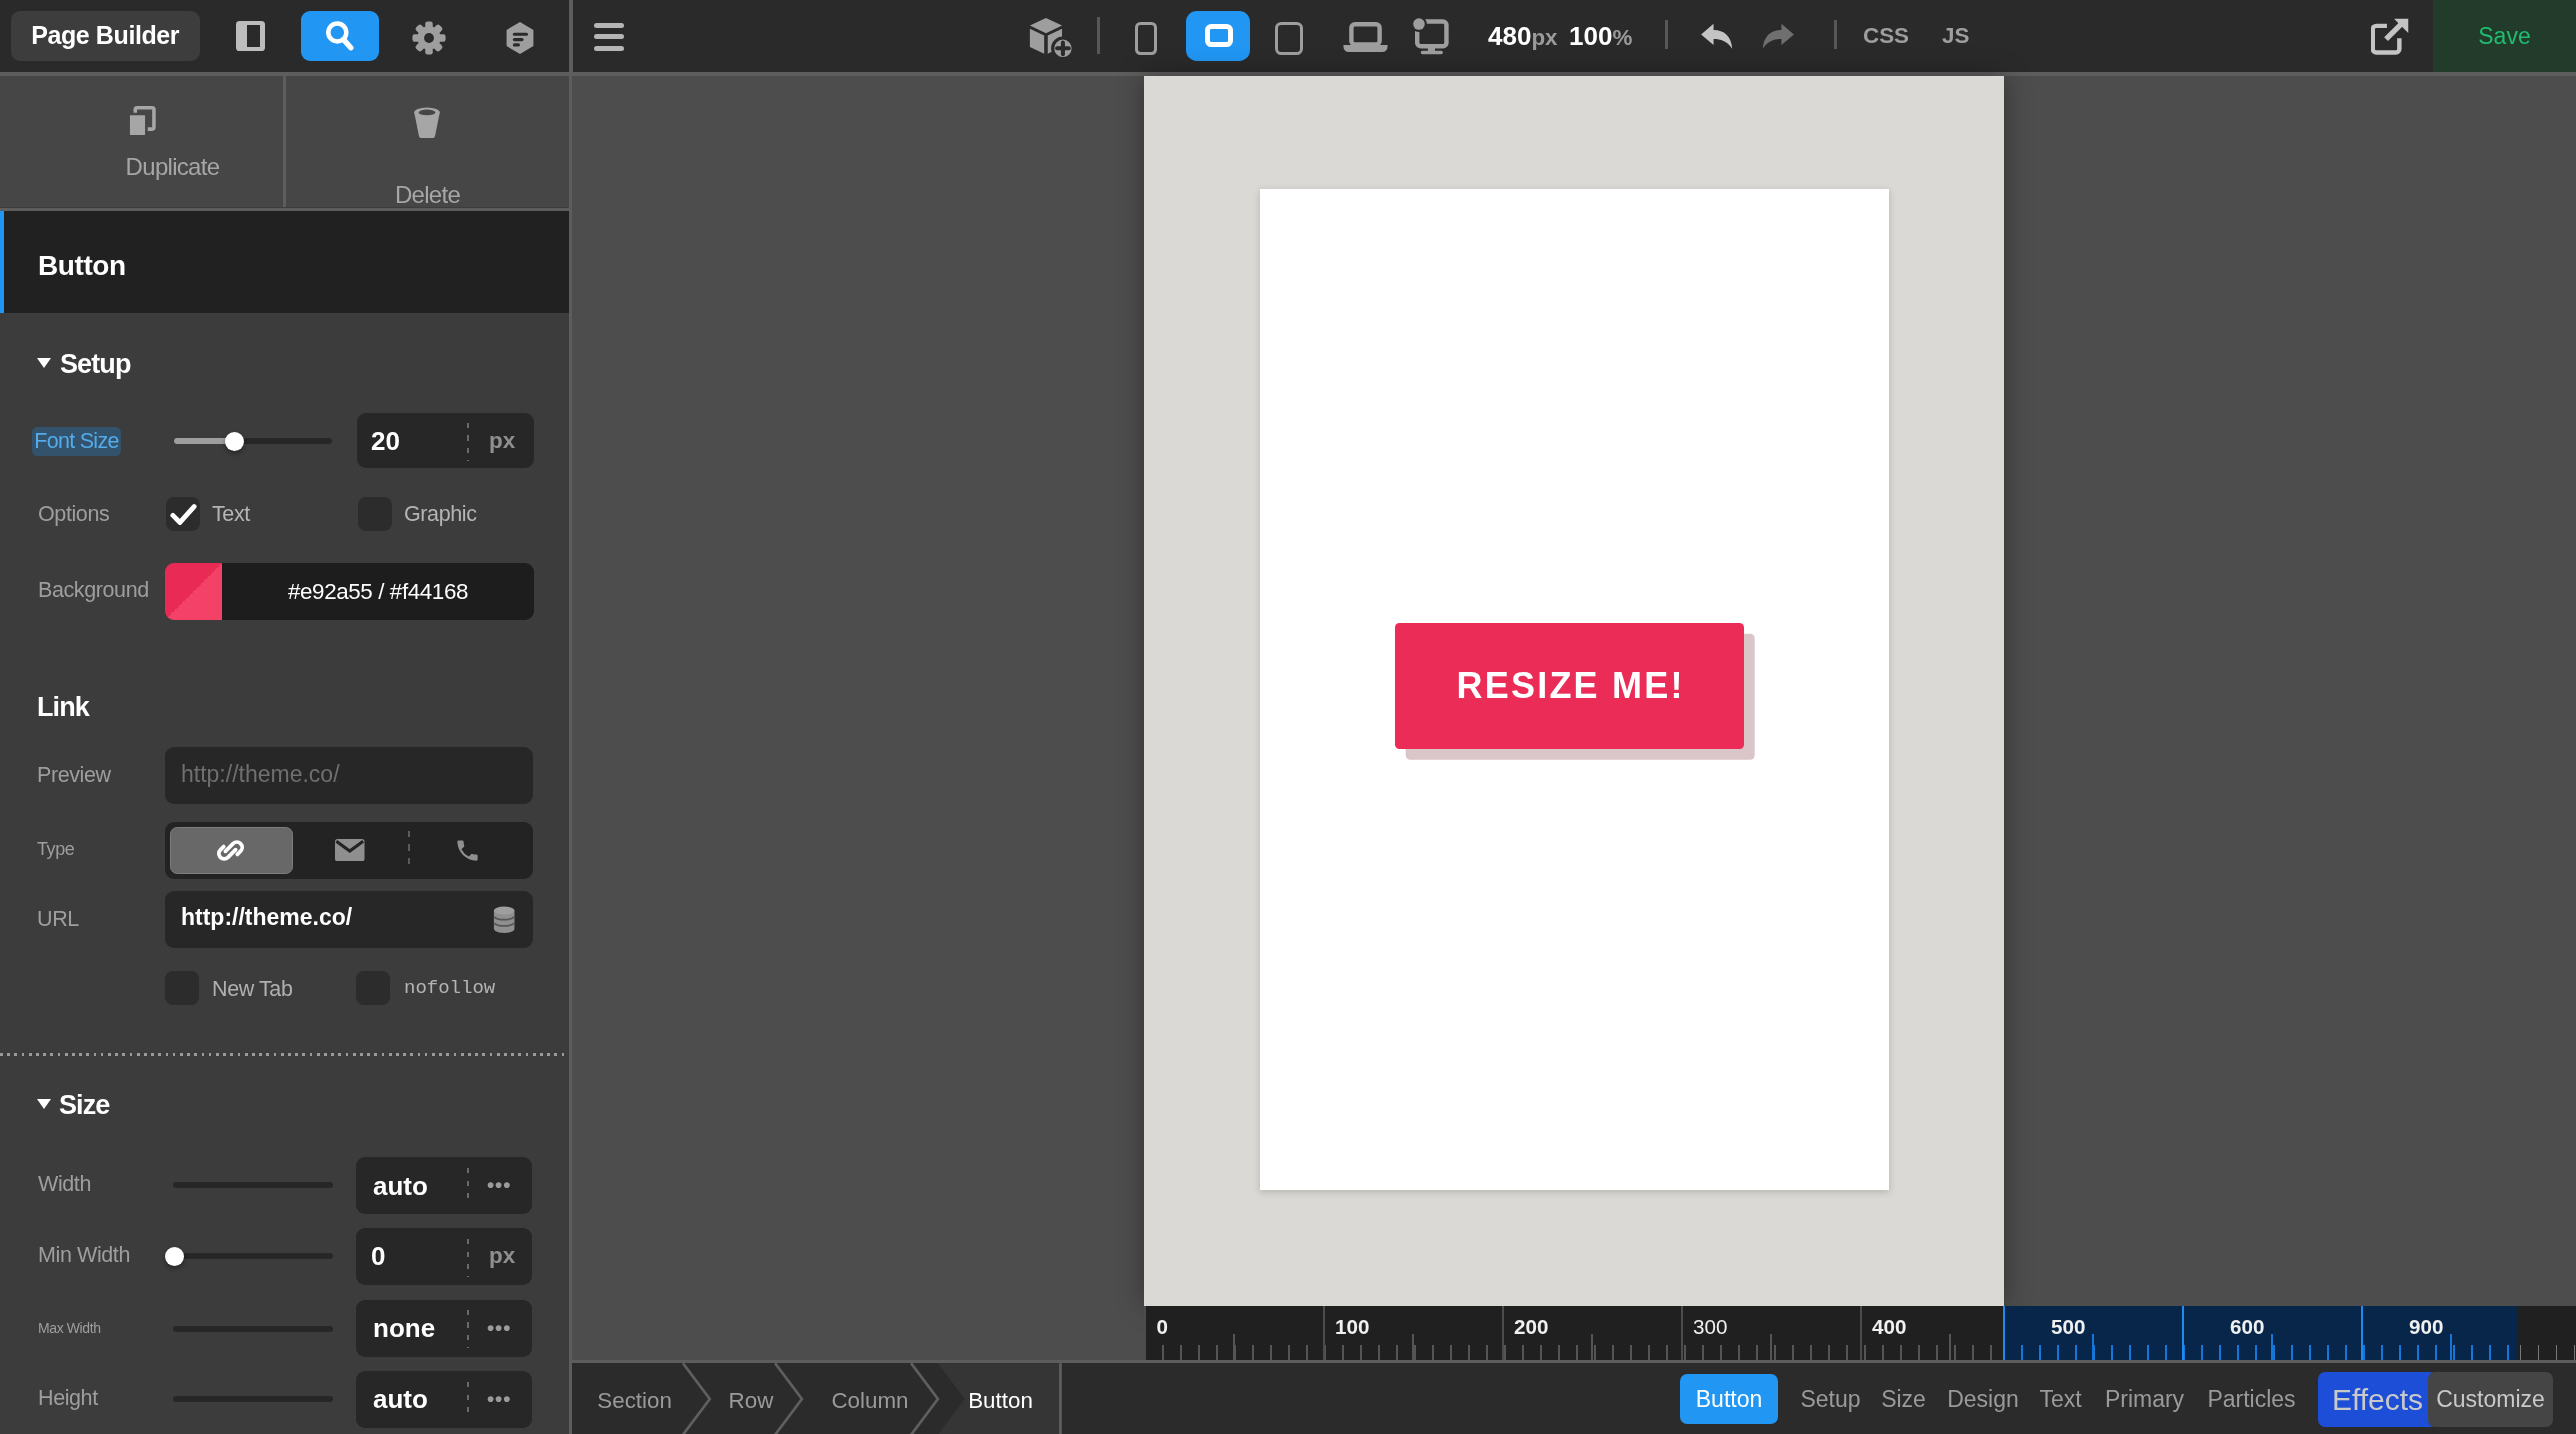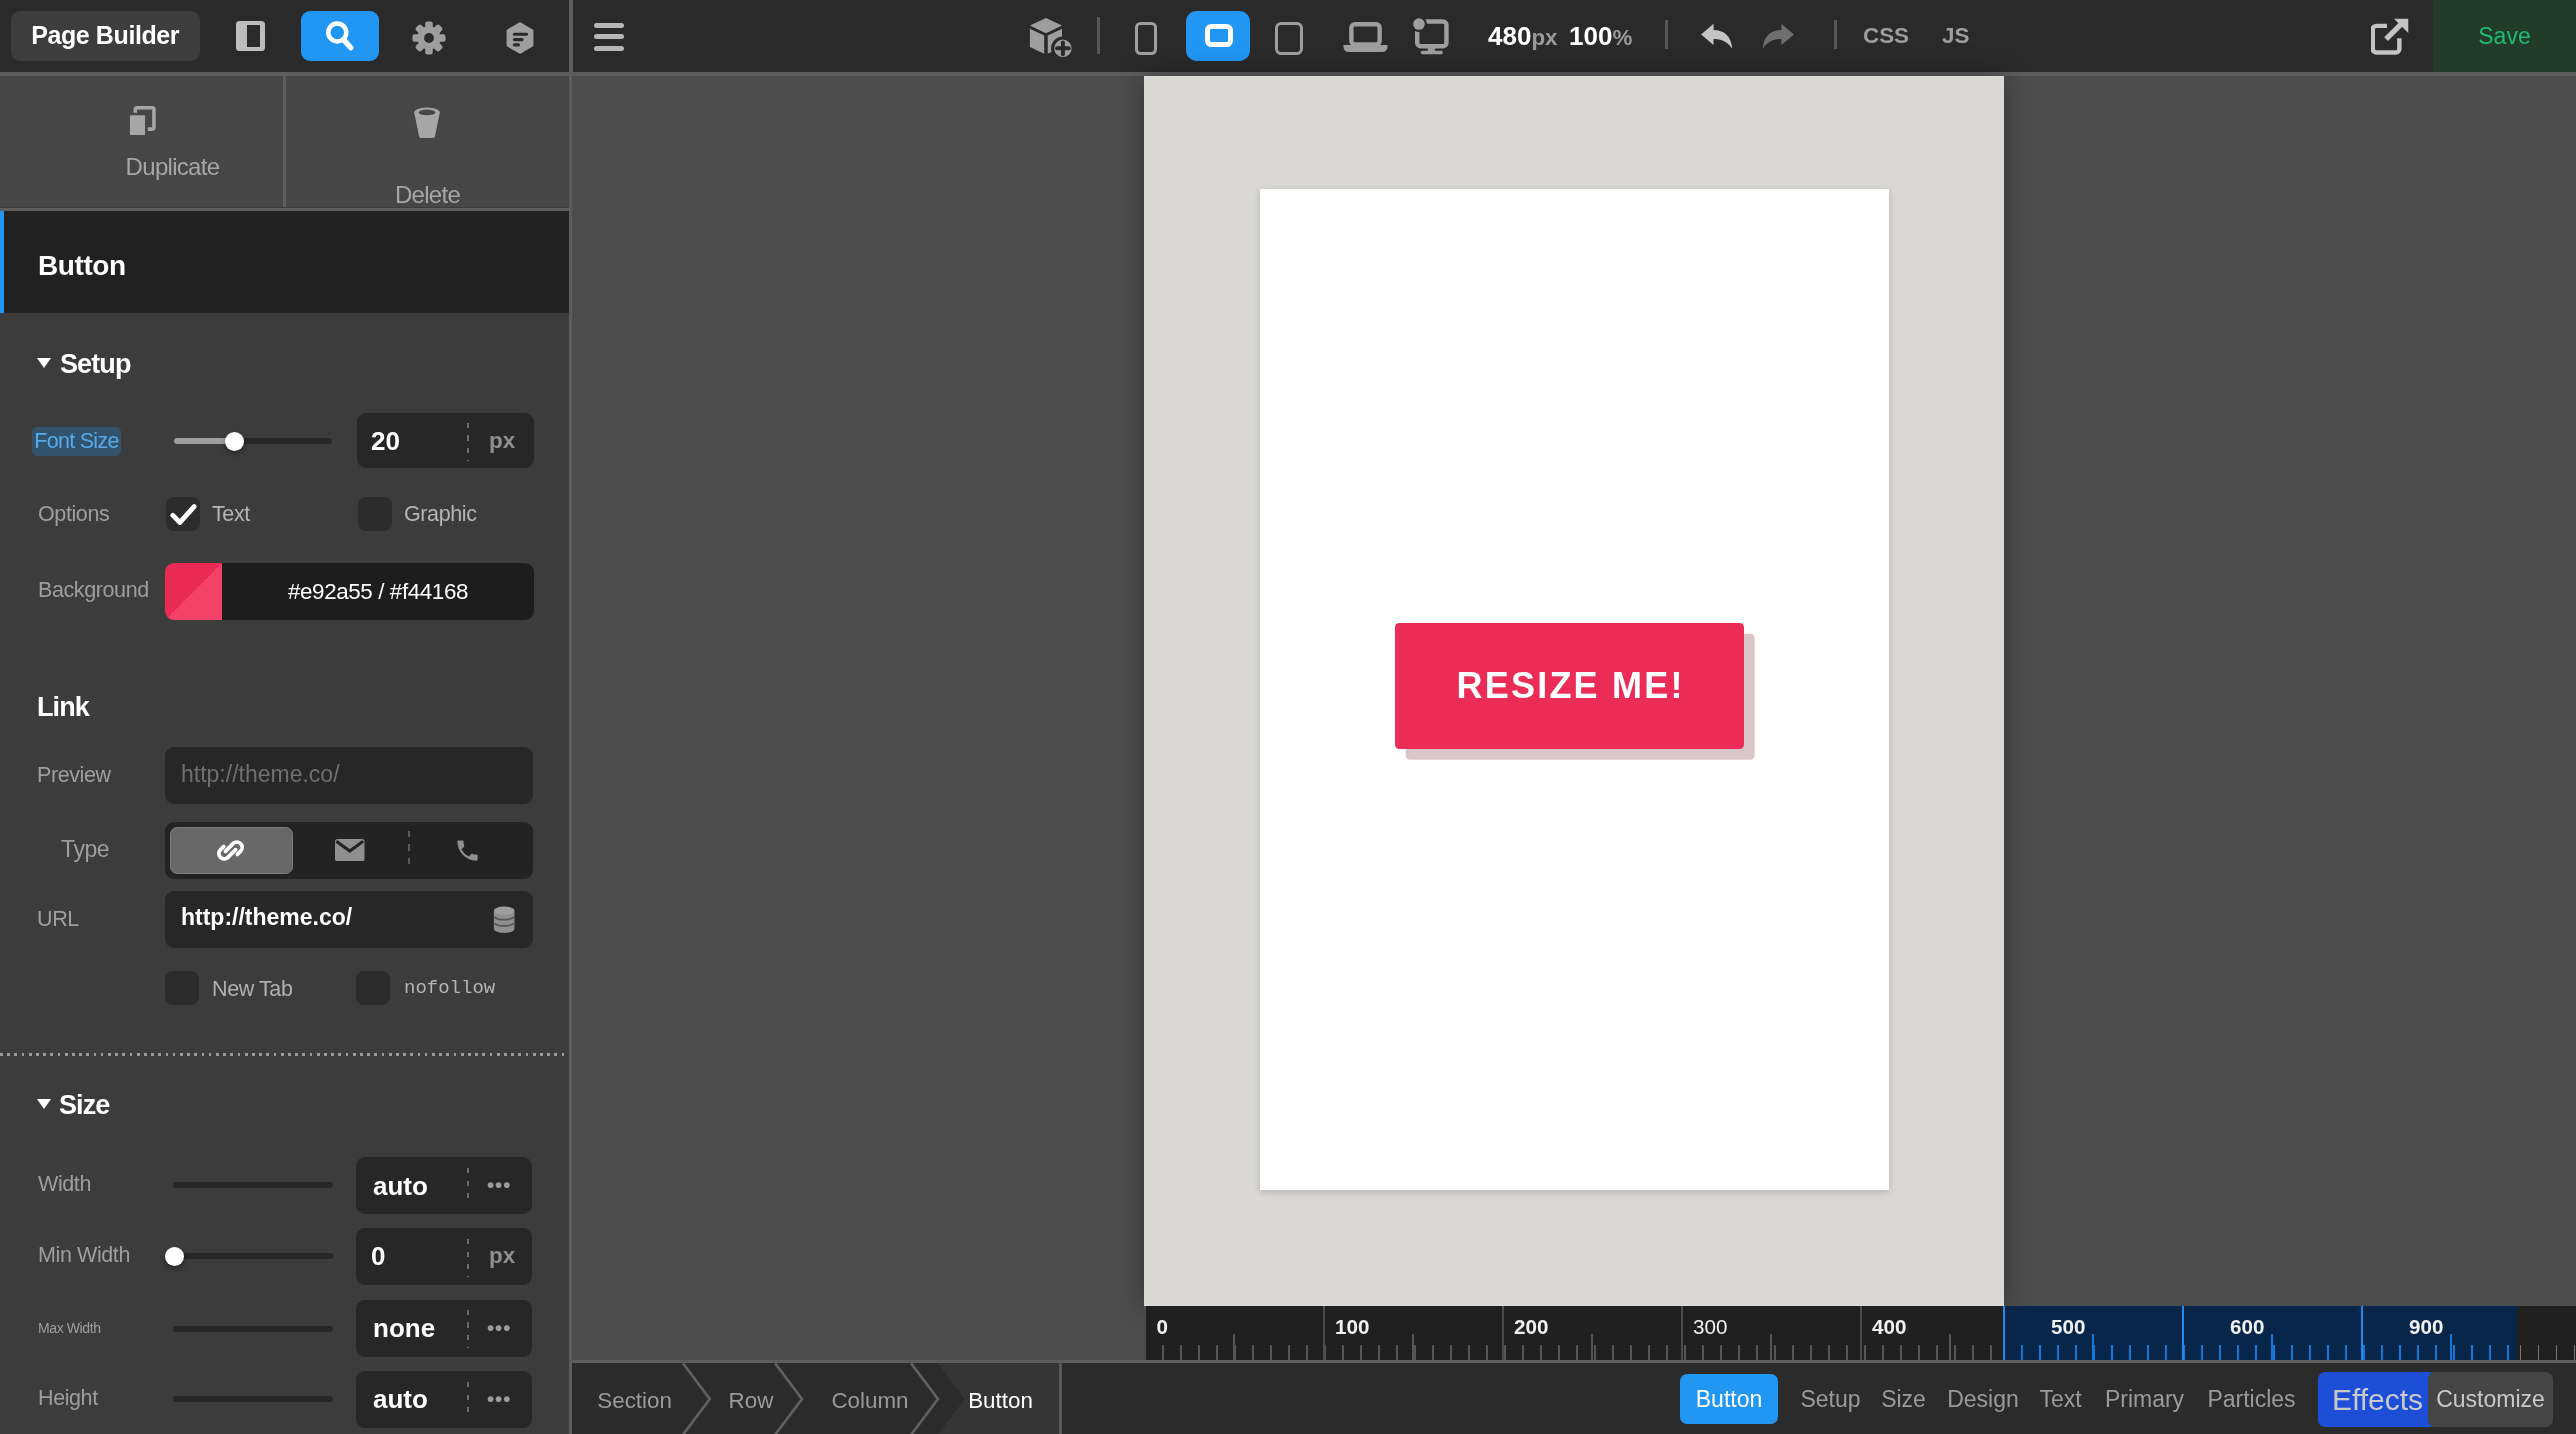--- a/index.html
+++ b/index.html
@@ -178,21 +178,21 @@
 <div class="abs" style="left:38px;top:580px;color:#9e9e9e;font-size:21.5px;line-height:21.5px;letter-spacing:-0.4px;">Background</div>
 <div class="abs" style="left:165px;top:563px;width:57px;height:57px;border-radius:9px 0 0 9px;background:linear-gradient(135deg,#e92a55 50%,#f44168 50%);"></div>
 <div class="abs flex" style="left:222px;top:563px;width:312px;height:57px;background:#1d1d1d;border-radius:0 9px 9px 0;color:#fff;font-size:22.4px;letter-spacing:-0.4px;">#e92a55 / #f44168</div>
 
 <div class="abs" style="left:37px;top:694px;color:#fff;font-size:27px;font-weight:bold;line-height:27px;letter-spacing:-0.9px;">Link</div>
 
 <div class="abs" style="left:37px;top:765px;color:#9e9e9e;font-size:21.5px;line-height:21.5px;letter-spacing:-0.4px;">Preview</div>
 <div class="abs" style="left:165px;top:747px;width:368px;height:57px;background:#272727;border-radius:9px;"></div>
 <div class="abs" style="left:181px;top:763px;color:#6f6f6f;font-size:23px;line-height:23px;">http://theme.co/</div>
 
-<div class="abs" style="left:37px;top:839px;color:#9e9e9e;font-size:23px;line-height:21.5px;letter-spacing:-0.4px;margin-left:24px;">Type</div>
+<div class="abs" style="left:37px;top:839px;color:#9e9e9e;font-size:18px;line-height:21.5px;letter-spacing:-0.4px;">Type</div>
 <div class="abs" style="left:165px;top:822px;width:368px;height:57px;background:#232323;border-radius:9px;"></div>
 <div class="abs" style="left:170px;top:827px;width:123px;height:47px;background:#686868;border:1.8px solid #7d7d7d;border-radius:7.2px;box-sizing:border-box;"></div>
 <svg class="abs" style="left:210px;top:830px;" width="41" height="41" viewBox="0 0 24 24">
     <path d="M10.6,13.4a1,1,0,0,1,0-1.4l2.8-2.8" fill="none"></path>
     <path d="M9 12.5 L13.5 8 a3.1,3.1 0 0 1 4.4,4.4 L16 14.3" fill="none" stroke="#fff" stroke-width="2.2" stroke-linecap="round"></path>
     <path d="M15 11.5 L10.5 16 a3.1,3.1 0 0 1 -4.4,-4.4 L8 9.7" fill="none" stroke="#fff" stroke-width="2.2" stroke-linecap="round"></path>
   </svg>
 <svg class="abs" style="left:335px;top:839px;" width="29.5" height="22.4" viewBox="0 0 33 25">
     <rect x="0" y="0" width="33" height="25" rx="3" fill="#8f8f8f"></rect>
     <polyline points="1.5,2.5 16.5,13.5 31.5,2.5" fill="none" stroke="#232323" stroke-width="3.4"></polyline>

